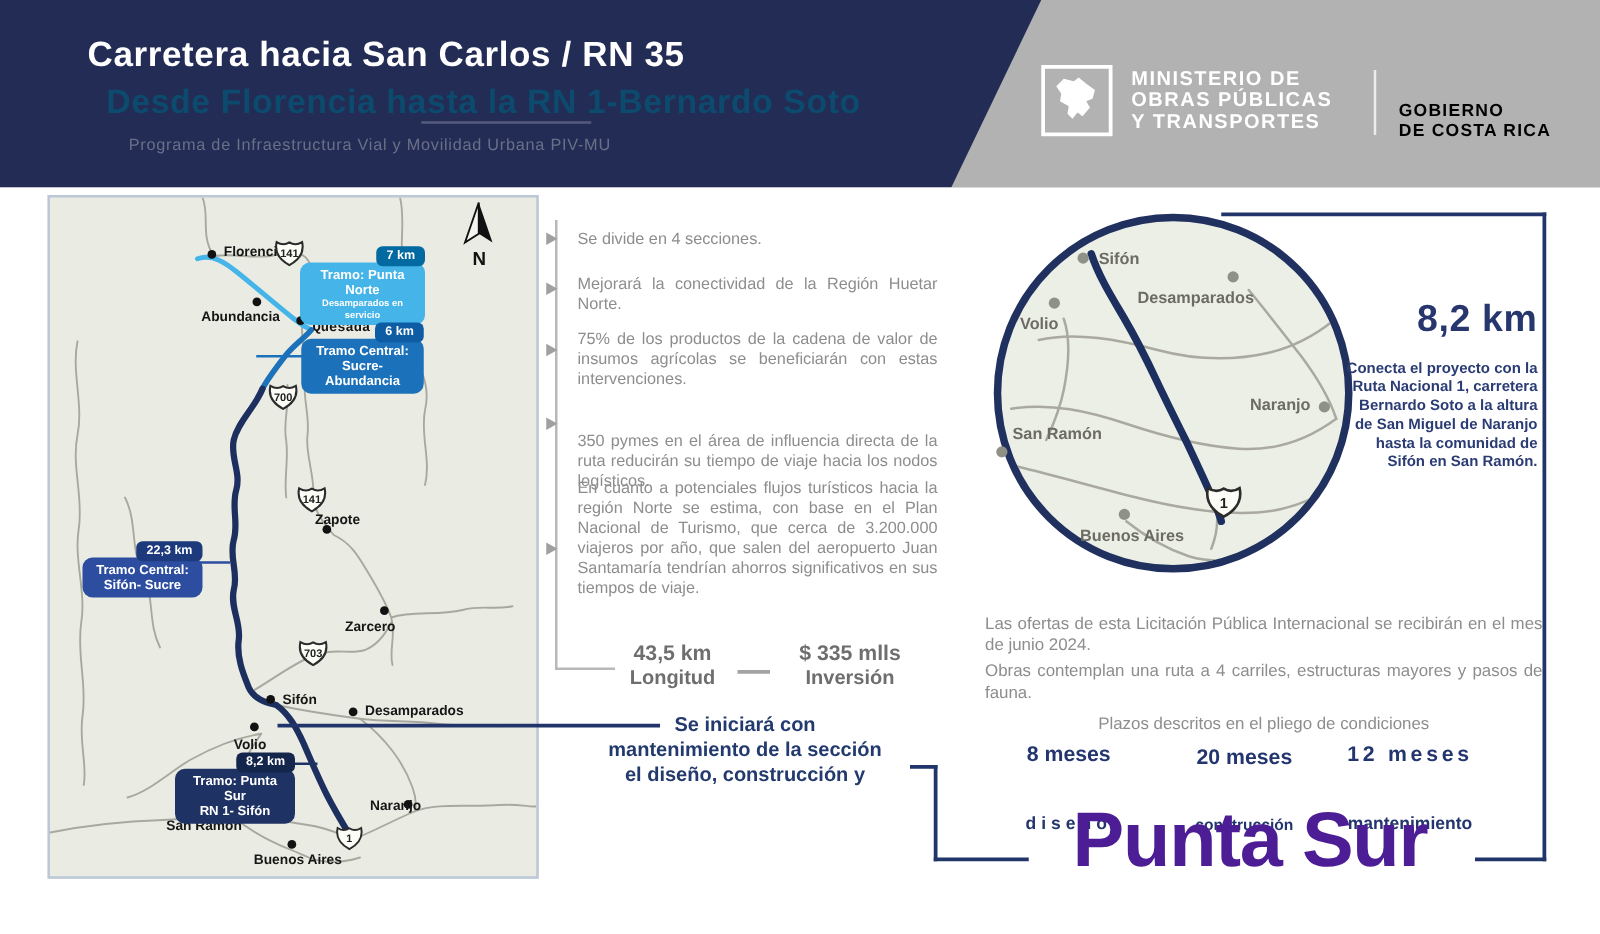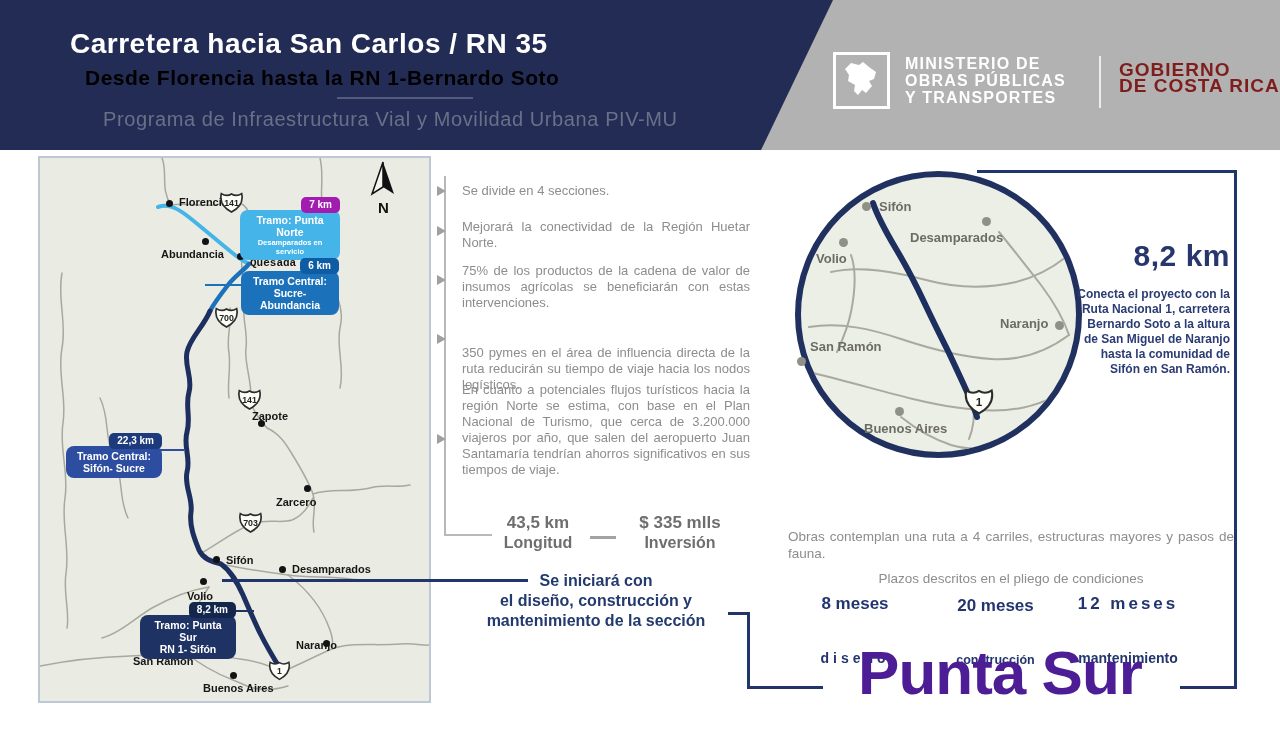--- a/index.html
+++ b/index.html
@@ -5,47 +5,47 @@
   html,body{margin:0;padding:0;background:#fff;}
   #page{position:relative;width:1280px;height:747px;background:#ffffff;overflow:hidden;
         font-family:"Liberation Sans", sans-serif;}
   .abs{position:absolute;}
 
   
   #header{position:absolute;left:0;top:0;width:1280px;height:150px;background:#b2b2b2;}
   #header-navy{position:absolute;left:0;top:0;width:1280px;height:150px;background:#232c55;
                clip-path:polygon(0 0,833px 0,761px 150px,0 150px);}
   .h-title{left:70px;top:28px;font-size:28px;font-weight:bold;color:#ffffff;letter-spacing:.5px;}
-  .h-sub{left:85px;top:66px;font-size:21px;font-weight:bold;color:#000000;letter-spacing:.5px;}
+  .h-sub{left:85px;top:66px;font-size:27px;font-weight:bold;color:#0c4a6e;letter-spacing:.5px;}
   .h-divider{left:337px;top:97px;width:136px;height:2px;background:#555b7d;}
-  .h-prog{left:103px;top:108px;font-size:20px;color:#6a7088;letter-spacing:.6px;}
+  .h-prog{left:103px;top:108px;font-size:13px;color:#6a7088;letter-spacing:.6px;}
   .logo-box{left:833px;top:52px;width:57px;height:57px;border:3px solid #ffffff;box-sizing:border-box;}
   .ministry{left:905px;top:55px;font-size:16px;font-weight:bold;color:#ffffff;line-height:17px;letter-spacing:1.2px;}
   .gov-divider{left:1099px;top:56px;width:2px;height:52px;background:rgba(255,255,255,.75);}
-  .gov{left:1119px;top:62px;font-size:19px;font-weight:bold;color:#7f1d1d;line-height:16px;letter-spacing:1px;}
+  .gov{left:1119px;top:80px;font-size:14px;font-weight:bold;color:#000000;line-height:16px;letter-spacing:1px;}
 
   
   #map{position:absolute;left:38px;top:156px;width:393px;height:547px;background:#eaece3;
        border:2px solid #bcc8d8;box-sizing:border-box;overflow:hidden;}
   .lbl{position:absolute;font-size:11px;font-weight:bold;color:#161616;line-height:11px;white-space:nowrap;}
   .lbl.wrap{white-space:normal;width:58px;line-height:12px;}
   .dot{position:absolute;width:7px;height:7px;border-radius:50%;background:#121212;}
   .shield{position:absolute;}
   .shield text{font-family:"Liberation Sans",sans-serif;font-weight:bold;fill:#222;}
   .compass{left:368px;top:160px;}
   .compass-n{left:378px;top:199px;font-size:15px;font-weight:bold;color:#111;}
 
   
   .callout{position:absolute;}
   .callout .badge{position:absolute;top:0;right:0;height:16px;line-height:16px;padding:0 8px;
                   border-radius:5px;color:#fff;font-weight:bold;font-size:10px;white-space:nowrap;}
   .callout .body{margin-top:13px;border-radius:8px;padding:4px 6px;color:#fff;font-weight:bold;
                  font-size:10.5px;line-height:12px;text-align:center;}
   .callout .sub{display:block;font-size:7.5px;font-weight:bold;line-height:9px;}
-  .c-light .body{background:#45b4e8;} .c-light .badge{background:#a21caf;}
+  .c-light .body{background:#45b4e8;} .c-light .badge{background:#0369a1;}
   .c-med   .body{background:#1c72ba;} .c-med   .badge{background:#0e5ca4;}
   .c-royal .body{background:#2c4da0;} .c-royal .badge{background:#1d3a7c;}
   .c-navy  .body{background:#1e3263;} .c-navy  .badge{background:#15264d;}
   .tieline{position:absolute;height:2px;}
 
   
   .vline{left:444px;top:176px;width:2px;height:360px;background:#b8b8b8;}
   .vline-foot{left:444px;top:534px;width:48px;height:2px;background:#b8b8b8;}
   .arrow{position:absolute;left:437px;width:0;height:0;border-left:9px solid #a0a0a0;
          border-top:5.5px solid transparent;border-bottom:5.5px solid transparent;}
@@ -243,22 +243,22 @@
     <div class="l">Longitud</div>
   </div>
   <div class="abs stat-dash"></div>
   <div class="stat" style="left:625px;top:513px;width:110px;">
     <div class="v">$ 335 mlls</div>
     <div class="l">Inversión</div>
   </div>
 
   <div class="abs note">
     <div>Se iniciará con</div>
+    <div>mantenimiento de la sección</div>
     <div>el diseño, construcción y</div>
-    <div>mantenimiento de la sección</div>
   </div>
 
   <div class="cline" style="left:222px;top:579px;width:306px;height:2.5px;"></div>
   <div class="cline" style="left:728px;top:612px;width:22px;height:2.5px;"></div>
   <div class="cline" style="left:747px;top:612px;width:2.5px;height:77px;"></div>
   <div class="cline" style="left:747px;top:686px;width:76px;height:2.5px;"></div>
   <div class="cline" style="left:1180px;top:686px;width:57px;height:2.5px;"></div>
   <div class="cline" style="left:1234px;top:170px;width:2.5px;height:519px;"></div>
   <div class="cline" style="left:977px;top:170px;width:260px;height:2.5px;"></div>
 
@@ -292,20 +292,21 @@
   <div class="ilbl" style="left:864px;top:421px;">Buenos Aires</div>
 
   <svg class="shield" style="left:962px;top:386px;" width="34" height="31" viewBox="0 0 26 24">
     <path d="M3.2,3.5 C6.5,5.6 9.8,5.8 13,3.8 C16.2,5.8 19.5,5.6 22.8,3.5 C24.4,10.5 21.2,16.8 13,21.2 C4.8,16.8 1.6,10.5 3.2,3.5 Z" fill="#fdfdf8" stroke="#2b2b2b" stroke-width="1.6"></path>
     <text x="13" y="15.5" text-anchor="middle" font-size="9">1</text>
   </svg>
 
   <div class="abs inset-km">8,2 km</div>
   <div class="abs inset-desc">Conecta el proyecto con la Ruta Nacional 1, carretera Bernardo Soto a la altura de San Miguel de Naranjo hasta la comunidad de Sifón en San Ramón.</div>
 
+  <div class="para" style="top:490px;">Las ofertas de esta Licitación Pública Internacional se recibirán en el mes de junio 2024.</div>
   <div class="para" style="top:528px;">Obras contemplan una ruta a 4 carriles, estructuras mayores y pasos de fauna.</div>
   <div class="plazos-title">Plazos descritos en el pliego de condiciones</div>
 
   <div class="plazo p1" style="left:800px;top:594px;width:110px;">
     <div class="v">8 meses</div>
     <div class="l">diseño</div>
   </div>
   <div class="plazo p2" style="left:938px;top:596px;width:115px;">
     <div class="v">20 meses</div>
     <div class="l">construcción</div>

